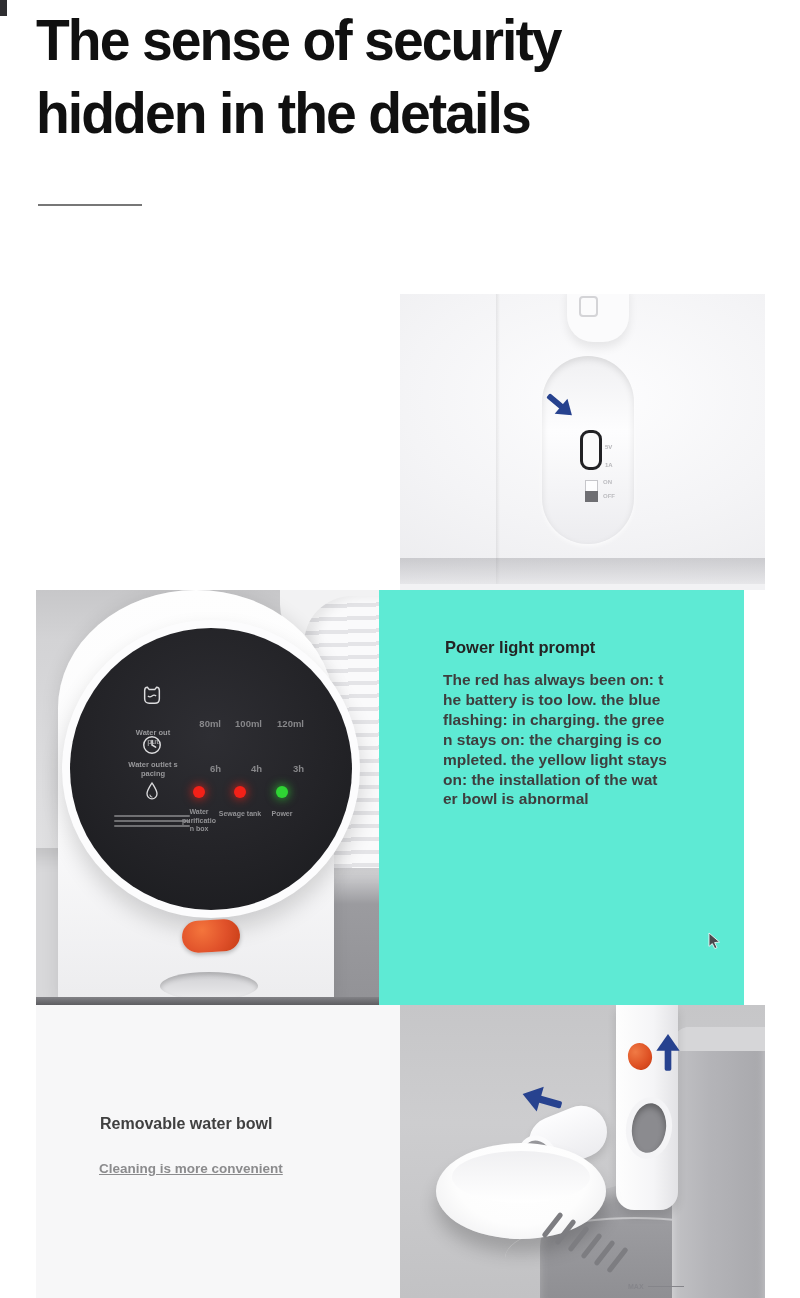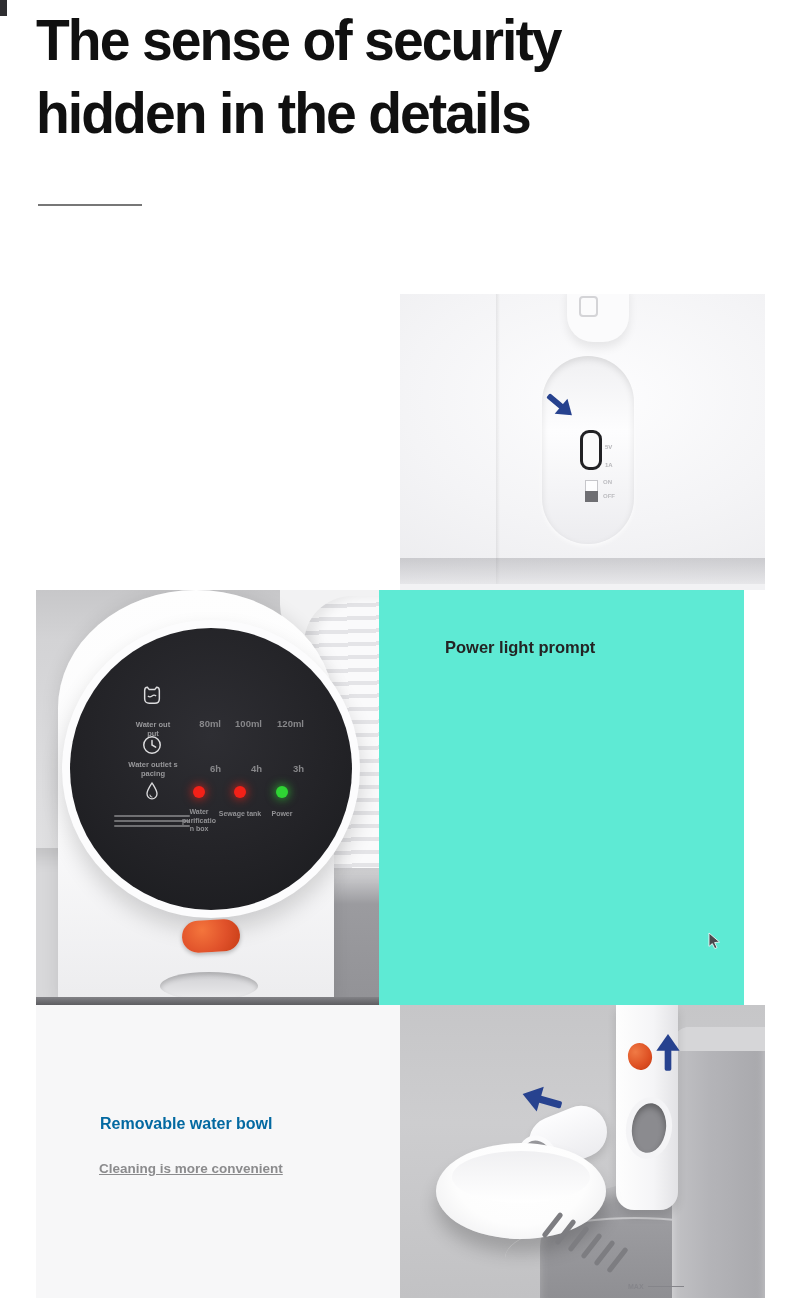--- a/index.html
+++ b/index.html
@@ -18,21 +18,21 @@
   .p3{left:36px;top:590px;width:364px;height:415px;}
   .p4{left:379px;top:590px;width:365px;height:415px;background:#5eead4;}
   .p5{left:36px;top:1005px;width:364px;height:293px;background:#f7f7f8;}
   .p6{left:400px;top:1005px;width:365px;height:293px;}
   
   .p1-title{position:absolute;left:63px;top:79px;font-size:15px;font-weight:700;color:#161616;}
   .p1-sub{position:absolute;left:62px;top:118px;font-size:23.5px;line-height:33px;font-weight:700;color:#767678;}
   .p4-title{position:absolute;left:66px;top:48px;font-size:16.5px;font-weight:700;color:#242424;}
   .p4-para1{position:absolute;left:64px;top:80px;width:262px;font-size:15.5px;line-height:19.9px;font-weight:700;color:#3e3e3e;}
   .p4-para2{position:absolute;left:64px;top:230px;width:268px;font-size:15.5px;line-height:19.9px;font-weight:700;color:#3e3e3e;}
-  .p5-title{position:absolute;left:64px;top:110px;font-size:16px;font-weight:700;color:#0369a1;}
+  .p5-title{position:absolute;left:64px;top:110px;font-size:16px;font-weight:700;color:#404040;}
   .p5-sub{position:absolute;left:63px;top:156px;font-size:13.5px;font-weight:700;color:#8b8b8d;text-decoration:underline;}
   
   .arrow{display:block;fill:currentColor;color:#27428f;}
   
   .p2-bg{position:absolute;inset:0;background:radial-gradient(120% 95% at 55% 35%,#fdfdfe 0%,#f4f4f6 45%,#e7e7ea 100%);}
   .p2-seam{position:absolute;left:96px;top:0;width:4px;height:100%;background:linear-gradient(to right,rgba(0,0,0,.07),rgba(0,0,0,0));}
   .p2-bottom{position:absolute;left:0;bottom:6px;width:100%;height:26px;background:linear-gradient(rgba(110,110,116,.28),rgba(225,225,228,.55));}
   .p2-foot{position:absolute;left:0;bottom:0;width:100%;height:6px;background:#f2f2f4;}
   .p2-tab{position:absolute;left:167px;top:-8px;width:62px;height:56px;background:#fbfbfc;border-radius:0 0 26px 26px;box-shadow:0 6px 10px rgba(0,0,0,.08);}
   .p2-tab-icon{position:absolute;left:12px;top:10px;width:15px;height:17px;border:2px solid #d4d4d7;border-radius:4px;}
@@ -158,21 +158,21 @@
     <div class="p3-tray"></div>
     <div class="p3-graytank"></div>
     <div class="p3-body"></div>
     <div class="p3-rim"></div>
     <div class="p3-circle">
 
       <svg class="cp-icon" style="left:71px;top:56px" width="22" height="24" viewBox="0 0 24 24">
         <path d="M4 6 C4 3.5 5 2.5 7 2.5 L9 5 H15 L17 2.5 C19 2.5 20 3.5 20 6 V15 C20 18 18 20 15 20 H9 C6 20 4 18 4 15 Z" fill="none" stroke="#dcdcde" stroke-width="1.6"></path>
         <path d="M7.5 12 q2.2 1.8 4.5 0 t4.5 0" fill="none" stroke="#dcdcde" stroke-width="1.4"></path>
       </svg>
-      <div class="cp-label pre" style="top:92px">Water out
+      <div class="cp-label pre" style="top:100px">Water out
 put</div>
       <div class="cp-val" style="left:107px;top:90px">80ml</div>
       <div class="cp-val" style="left:148px;top:90px">100ml</div>
       <div class="cp-val" style="left:190px;top:90px">120ml</div>
 
       <svg class="cp-icon" style="left:71px;top:106px" width="22" height="22" viewBox="0 0 24 24">
         <circle cx="12" cy="12" r="9" fill="none" stroke="#dcdcde" stroke-width="1.6"></circle>
         <path d="M12 7 v5 l4 2.4" fill="none" stroke="#dcdcde" stroke-width="1.6" stroke-linecap="round"></path>
       </svg>
       <div class="cp-label pre" style="top:132px">Water outlet s
@@ -200,20 +200,27 @@
       <div class="cp-ind pre" style="left:146px;top:182px">Sewage tank</div>
       <div class="cp-ind pre" style="left:188px;top:182px">Power</div>
     </div>
     <div class="p3-orange"></div>
     <div class="p3-oval"></div>
     <div class="p3-bottom"></div>
   </section>
 
   <section class="panel p4">
     <div class="p4-title">Power light prompt</div>
+    <div class="p4-para1 pre">The red has always been on: t
+he battery is too low. the blue
+flashing: in charging. the gree
+n stays on: the charging is co
+mpleted. the yellow light stays
+ on: the installation of the wat
+er bowl is abnormal</div>
   </section>
 
   <section class="panel p5">
     <div class="p5-title">Removable water bowl</div>
     <div class="p5-sub">Cleaning is more convenient</div>
   </section>
 
   <section class="panel p6">
     <div class="p6-bg"></div>
     <div class="p6-base"></div>

